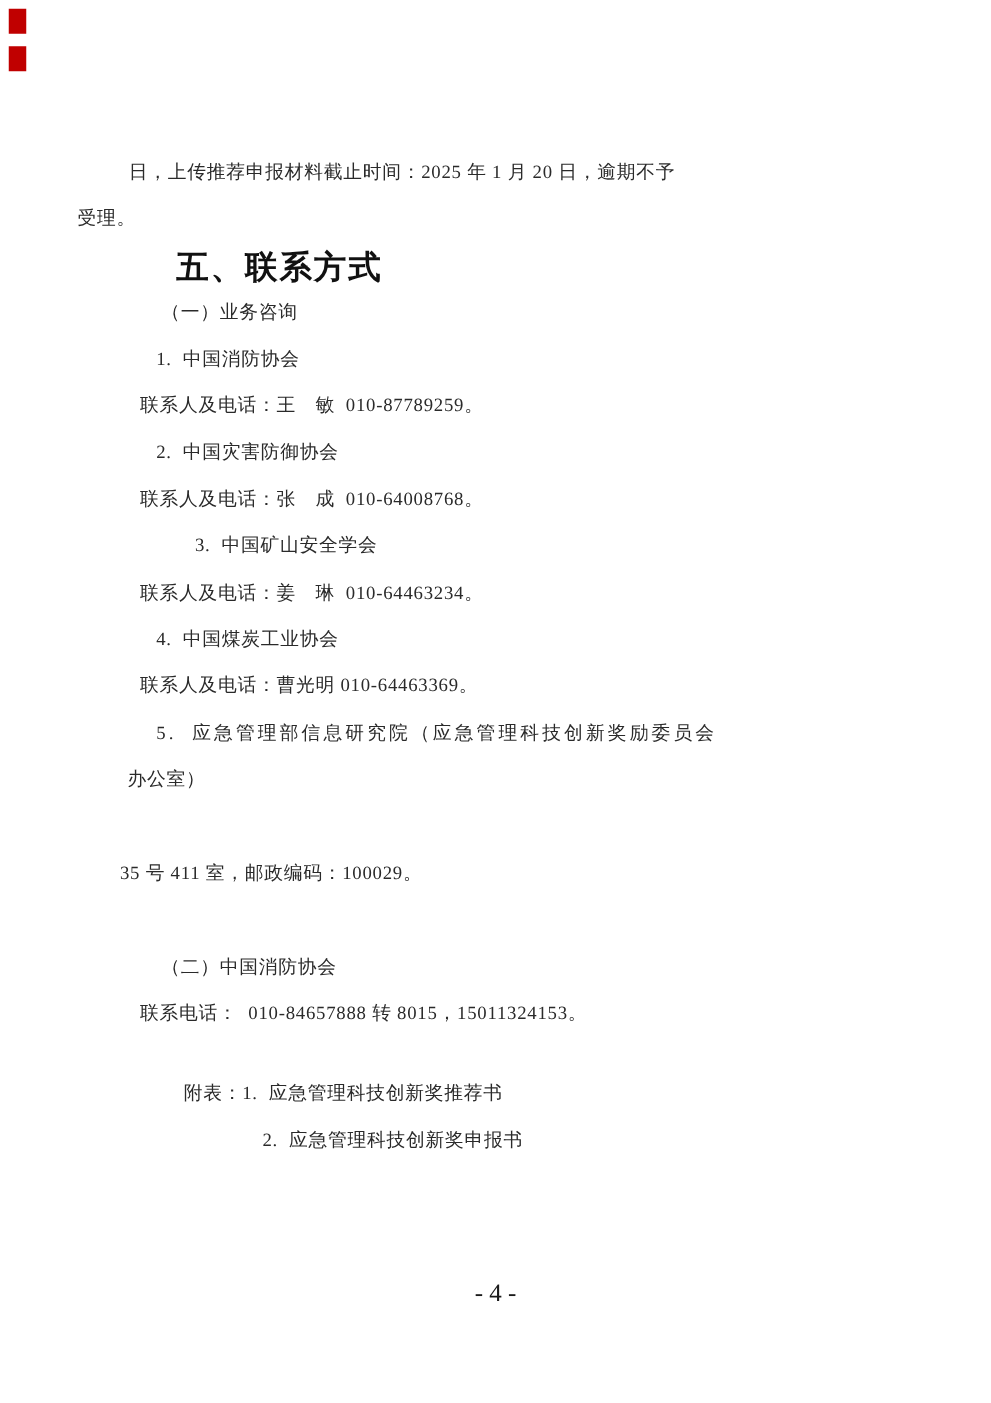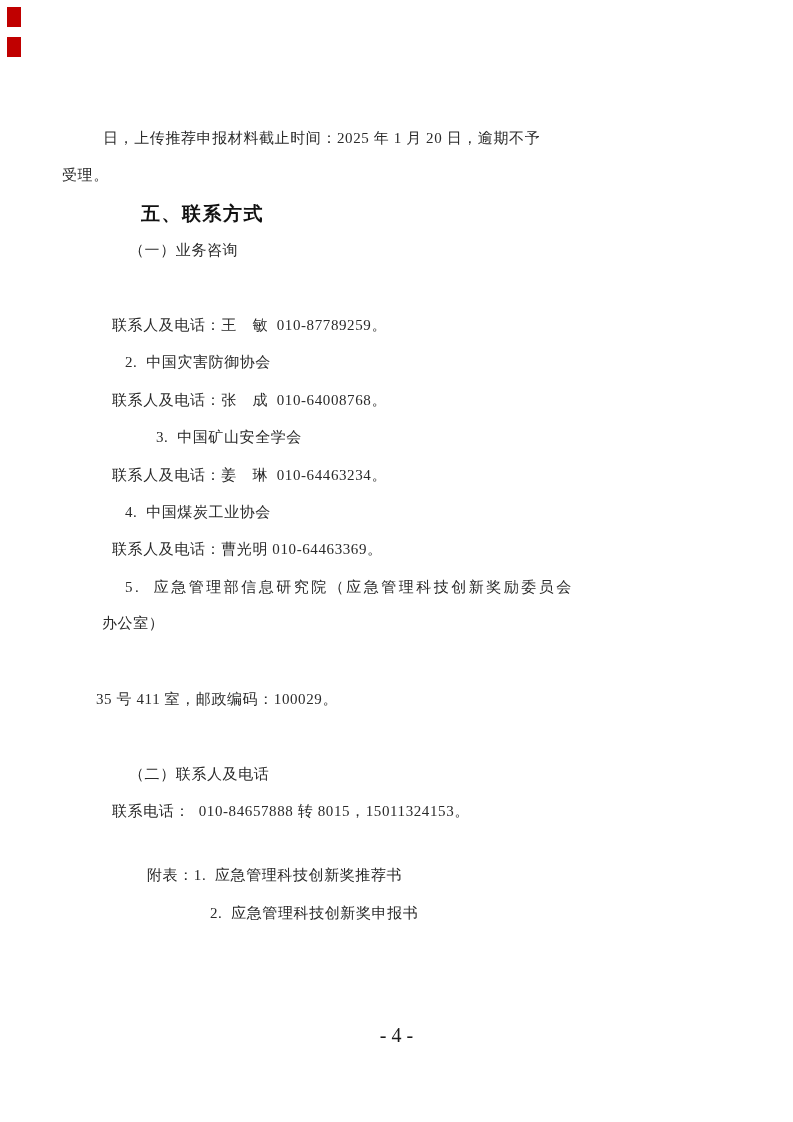--- a/index.html
+++ b/index.html
@@ -23,21 +23,21 @@
     color: #2a2a2a;
     letter-spacing: 0.6px;
     white-space: pre;
   }
   .stretch {
     letter-spacing: 2.5px;
   }
   .heading {
     font-family: "Liberation Sans", "DejaVu Sans", sans-serif;
     font-weight: bold;
-    font-size: 19px;
+    font-size: 26px;
     color: #111111;
     letter-spacing: 1.5px;
   }
   .red-mark {
     position: absolute;
     width: 14px;
     height: 20px;
     background: #c00000;
   }
   #red-mark-top { left: 7px; top: 7px; }
@@ -85,35 +85,36 @@
   <div id="red-mark-top" class="red-mark"></div>
   <div id="red-mark-bottom" class="red-mark"></div>
 
   <div id="l1" class="ln">日，上传推荐申报材料截止时间：2025 年 1 月 20 日，逾期不予</div>
   <div id="l2" class="ln">受理。</div>
 
   <div id="l3" class="ln heading">五、联系方式</div>
 
   <div id="l4" class="ln">（一）业务咨询</div>
 
+  <div id="l5" class="ln">1.  中国消防协会</div>
   <div id="l6" class="ln">联系人及电话：王　敏  010-87789259。</div>
   <div id="l7" class="ln">2.  中国灾害防御协会</div>
   <div id="l8" class="ln">联系人及电话：张　成  010-64008768。</div>
   <div id="l9" class="ln">3.  中国矿山安全学会</div>
   <div id="l10" class="ln">联系人及电话：姜　琳  010-64463234。</div>
   <div id="l11" class="ln">4.  中国煤炭工业协会</div>
   <div id="l12" class="ln">联系人及电话：曹光明 010-64463369。</div>
 
   <div id="l13" class="ln stretch">5.  应急管理部信息研究院（应急管理科技创新奖励委员会</div>
   <div id="l14" class="ln">办公室）</div>
 
   <div id="l16" class="ln">35 号 411 室，邮政编码：100029。</div>
 
 
-  <div id="l18" class="ln">（二）联系人及电话</div>
+  <div id="l18" class="ln">（二）中国消防协会</div>
   <div id="l19" class="ln">联系电话：  010-84657888 转 8015，15011324153。</div>
 
   <div id="l20" class="ln">附表：1.  应急管理科技创新奖推荐书</div>
   <div id="l21" class="ln">2.  应急管理科技创新奖申报书</div>
 
   <div id="page-number">- 4 -</div>
 
 </div>
 
 </body></html>

